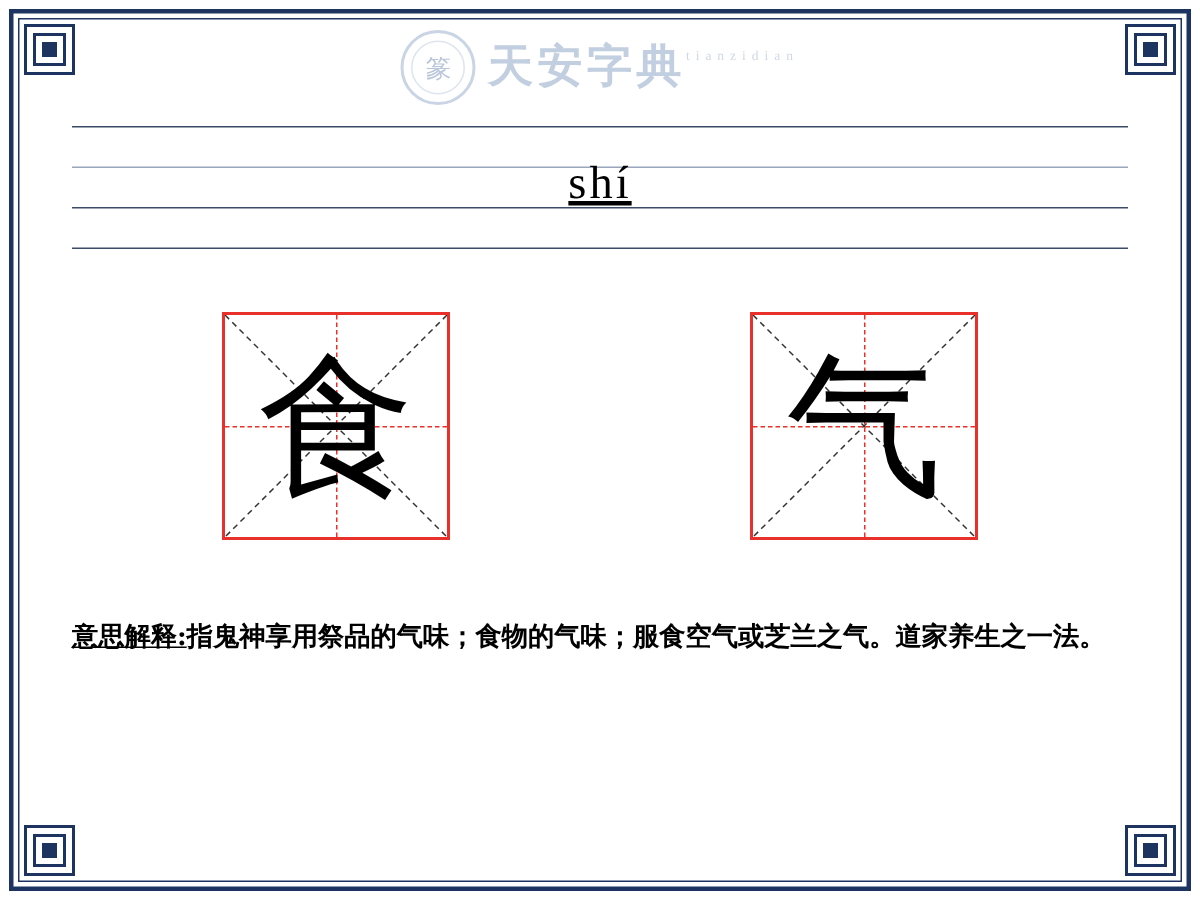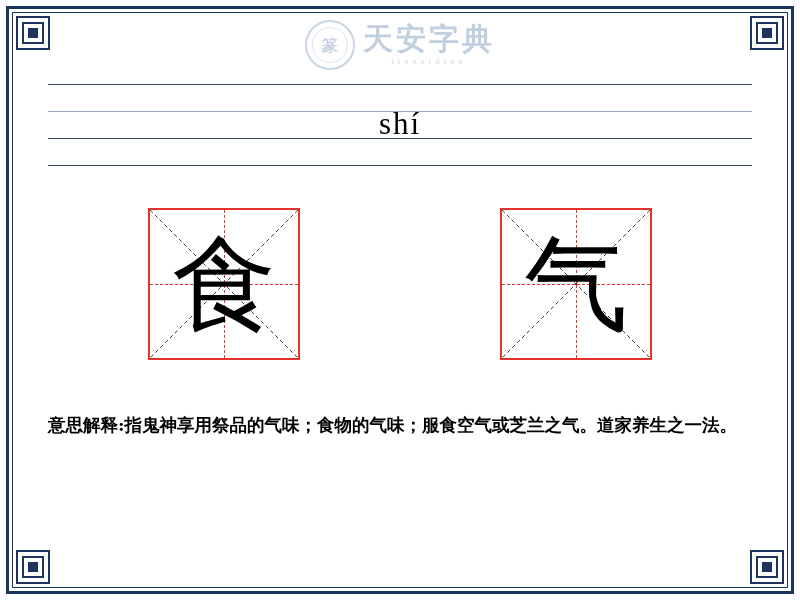--- a/index.html
+++ b/index.html
@@ -91,22 +91,21 @@
   }
   .logo-mark::after {
     content: "";
     position: absolute;
     left: 5px; top: 5px; right: 5px; bottom: 5px;
     border: 1px solid #dde4ee;
     border-radius: 50%;
   }
   .logo-text-wrap {
     display: flex;
-    flex-direction: column;
-    align-items: center;
+    flex-direction: row;
     line-height: 1;
   }
   .logo-title {
     font-size: 30px;
     color: #c2cfe0;
     letter-spacing: 3px;
     font-family: "DejaVu Sans", sans-serif;
     font-weight: bold;
   }
   .logo-sub {
@@ -144,22 +143,22 @@
     position: absolute;
     left: 0;
     right: 0;
     top: 22px;
     height: 34px;
     display: flex;
   }
   .pinyin-cell {
     flex: 1;
     display: flex;
-    align-items: center;
-    justify-content: center;
+    justify-content: center;
+    text-decoration: underline;
   }
   .pinyin {
     font-size: 31px;
     color: #000000;
     font-family: "Liberation Serif", "DejaVu Serif", serif;
     letter-spacing: 2px;
     line-height: 1;
   }
 
   
@@ -222,20 +221,21 @@
     right: 48px;
     top: 412px;
     font-size: 17.5px;
     line-height: 1.55;
     color: #000000;
     font-family: "DejaVu Serif", "Liberation Serif", serif;
     text-align: justify;
   }
   .meaning-label {
     font-weight: bold;
+    text-decoration: underline;
   }
   .meaning-text {
     font-weight: bold;
   }
 </style>
 </head>
 <body>
 
 <div class="page">
 

